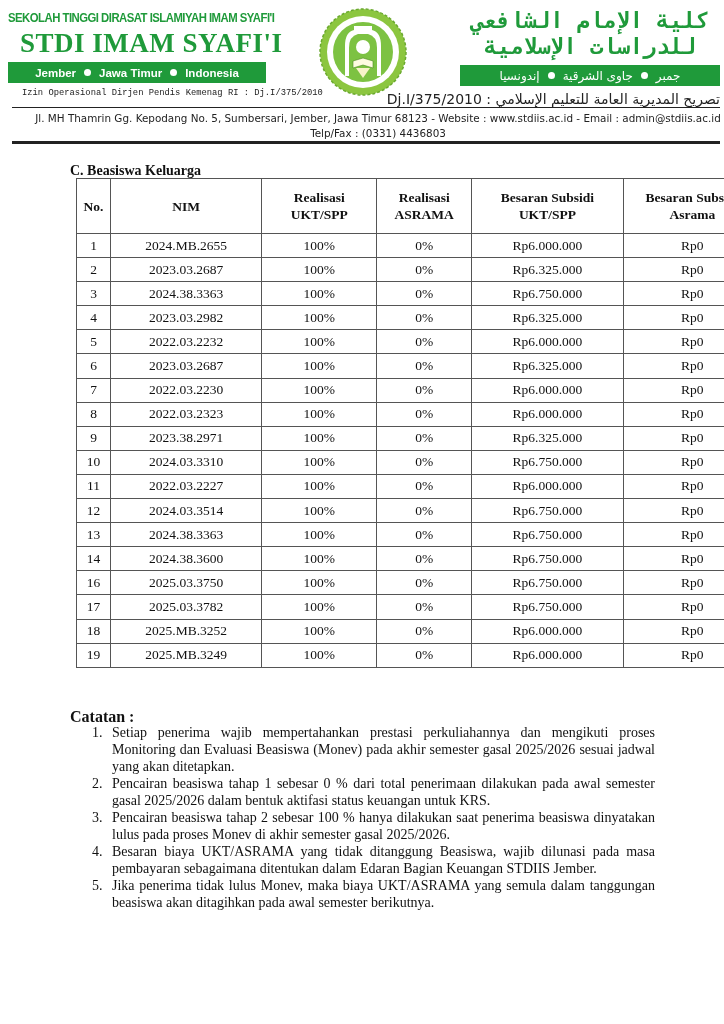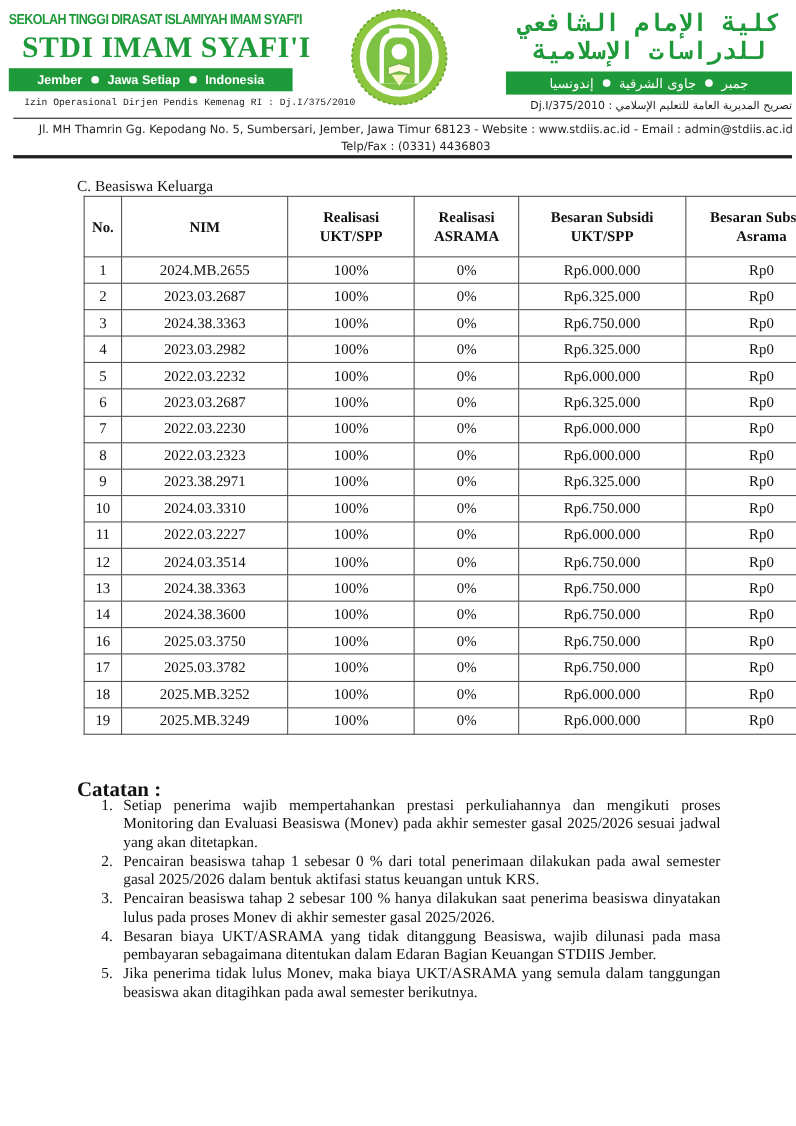--- a/index.html
+++ b/index.html
@@ -31,66 +31,66 @@
 
   .logo { position: absolute; left: 318px; top: 6px; width: 90px; height: 92px; }
 
   .lh-right { position: absolute; left: 460px; top: 10px; width: 260px; direction: rtl; text-align: center; }
   .lh-right .ar-title {
     font-family: Liberation Mono, monospace; font-weight: bold; color: #1f9a3a;
     font-size: 22px; line-height: 26px; white-space: nowrap;
   }
   .lh-right .band { font-family: "DejaVu Sans", sans-serif; font-weight: normal; font-size: 12px; margin-top: 3px; }
   .permit-right {
-    font-family: "DejaVu Sans", sans-serif; font-size: 10px; color: #222; margin-top: 5px;
+    font-family: "DejaVu Sans", sans-serif; font-size: 14px; color: #222; margin-top: 5px;
     white-space: nowrap; direction: rtl; text-align: right;
   }
 
   .address {
     position: absolute; left: 16px; width: 724px; top: 111px; text-align: center;
     font-family: "DejaVu Sans", sans-serif; font-size: 10.4px; color: #222; line-height: 15px;
   }
   .rule-thin { position: absolute; left: 12px; width: 708px; top: 107px; height: 1px; background: #222; }
   .rule-thick { position: absolute; left: 12px; width: 708px; top: 141px; height: 3px; background: #222; }
 
   
   .section-title {
-    position: absolute; left: 70px; top: 163px; font-weight: normal; font-size: 14px;
+    position: absolute; left: 70px; top: 163px; font-weight: bold; font-size: 14px;
   }
   table.grid {
     position: absolute; left: 76px; top: 178px; width: 686px; border-collapse: collapse;
     font-size: 13.5px;
   }
   table.grid th, table.grid td {
     border: 1px solid #555; text-align: center; vertical-align: middle; padding: 0 2px;
   }
   table.grid th { font-weight: bold; height: 55px; line-height: 17px; }
   table.grid td { height: 24.1px; line-height: 16px; }
   col.c0 { width: 29px; } col.c1 { width: 129px; } col.c2 { width: 98px; }
   col.c3 { width: 81px; } col.c4 { width: 129px; } col.c5 { width: 118px; }
 
   
-  .notes-title { position: absolute; left: 70px; top: 708px; font-weight: bold; font-size: 19px; }
+  .notes-title { position: absolute; left: 70px; top: 708px; font-weight: bold; font-size: 16px; }
   ol.notes {
     position: absolute; left: 92px; top: 724px; width: 563px; font-size: 14px; line-height: 17px;
     list-style: none;
   }
   ol.notes li { position: relative; padding-left: 20px; text-align: justify; }
   ol.notes li .num { position: absolute; left: 0; top: 0; }
 </style>
 </head>
 <body>
 
 <div class="lh-left">
   <div class="tagline">SEKOLAH TINGGI DIRASAT ISLAMIYAH IMAM SYAFI'I</div>
   <div class="brand">STDI IMAM SYAFI'I</div>
   <div class="band">
     <span>Jember</span>
     <span class="dot"></span>
-    <span>Jawa Setiap</span>
+    <span>Jawa Timur</span>
     <span class="dot"></span>
     <span>Indonesia</span>
   </div>
   <div class="permit-left">Izin Operasional Dirjen Pendis Kemenag RI : Dj.I/375/2010</div>
 </div>
 
 <div class="logo">
   <svg width="90" height="92" viewBox="0 0 90 92">
     <circle cx="45" cy="46" r="43" fill="#8cc63f" stroke="#6aa92e" stroke-width="1.5" stroke-dasharray="3 2"></circle>
     <circle cx="45" cy="46" r="36" fill="#ffffff"></circle>

